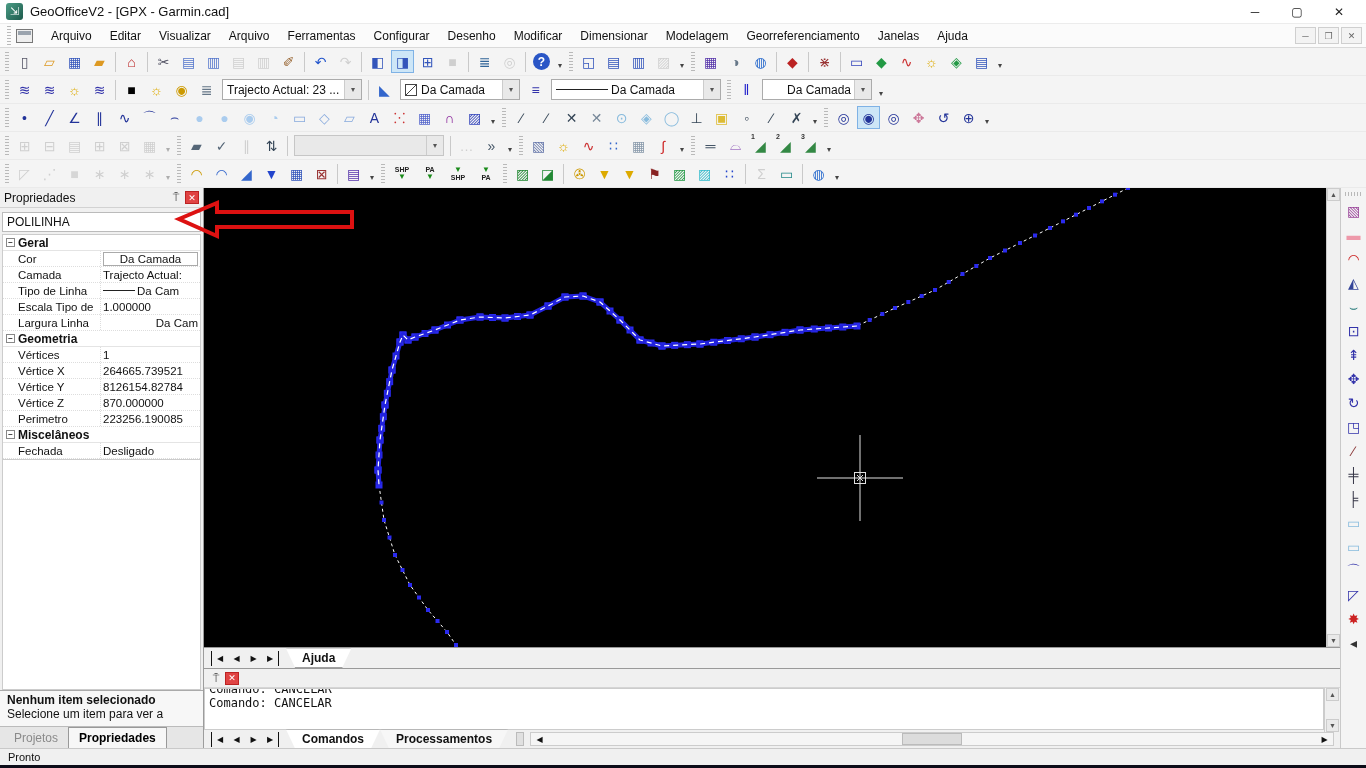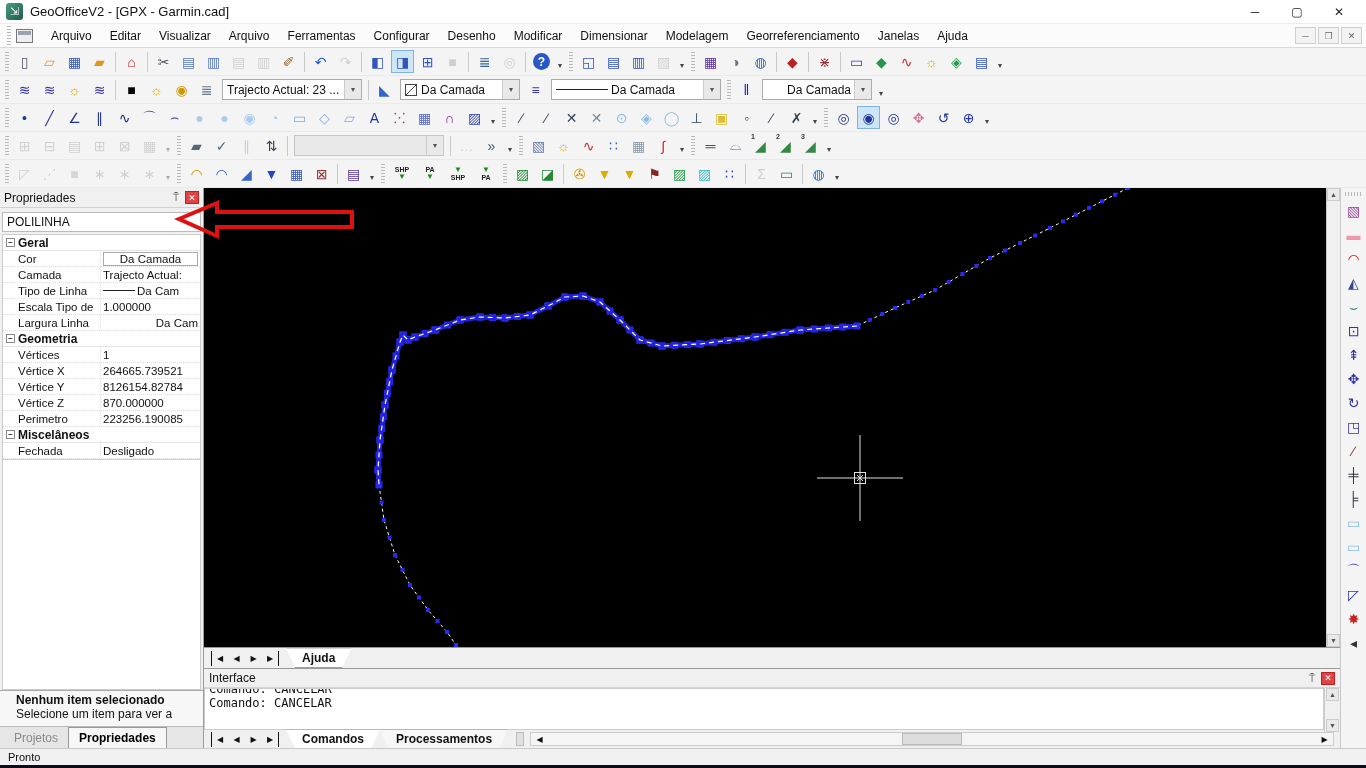--- a/index.html
+++ b/index.html
@@ -51,21 +51,21 @@
 #propgrid{background:#fff;border:1px solid #ccc;margin:0 2px}
 .pgroup{display:flex;align-items:center;height:16px;border-bottom:1px solid #e4e4e4;font-weight:bold}
 .mbox{width:9px;height:9px;border:1px solid #888;font-size:8px;line-height:7px;text-align:center;margin:0 3px;color:#333;background:#fff;flex:0 0 auto}
 .prow{display:flex;height:16px;border-bottom:1px dotted #ddd;font-size:11.5px}
 .plabel{width:98px;padding-left:15px;border-right:1px dotted #ddd;white-space:nowrap;overflow:hidden;display:flex;align-items:center}
 .pvalue{flex:1;padding:0 2px;display:flex;align-items:center;white-space:nowrap;overflow:hidden}
 .pvalue.boxed span{border:1px solid #aaa;flex:1;text-align:center;height:14px;line-height:13px}
 .pvalue.right{justify-content:flex-end}
 .vline{width:32px;height:1px;background:#222;margin-right:2px;flex:0 0 auto}
 .pfill{flex:1;background:#fff;border:1px solid #ccc;border-top:none;margin:0 2px}
-.hintbox{height:36px;border-top:1px solid #aaa;background:#f7f7f7;padding:2px 16px;overflow:hidden}
+.hintbox{height:36px;border-top:1px solid #aaa;background:#f7f7f7;padding:2px 7px;overflow:hidden}
 .hint1{font-weight:bold}
 .ptabs{height:22px;display:flex;align-items:flex-end;background:#e6e6e6;border-top:1px solid #bbb;padding-left:4px}
 .ptab{padding:3px 10px;color:#8a8a8a}
 .ptab.active{background:#f7f7f7;border:1px solid #999;border-bottom:none;color:#000;font-weight:bold}
 
 .canvas{position:absolute;left:204px;top:188px;width:1122px;height:459px;background:#000;overflow:hidden}
 .vscroll{position:absolute;left:1326px;top:188px;width:14px;height:459px;background:#f0f0f0;border-left:1px solid #c9c9c9;display:flex;flex-direction:column;justify-content:space-between;align-items:center}
 .sarr{font-size:7px;color:#555;width:13px;height:13px;background:#e9e9e9;border:1px solid #ccc;display:flex;align-items:center;justify-content:center}
 .ctabs{position:absolute;left:204px;top:647px;width:1136px;height:21px;background:#f0f0f0;border-top:1px solid #999;display:flex;align-items:center}
 .navs{display:flex;margin:0 4px}
@@ -920,21 +920,20 @@
     <div class="tbtn">
       <span style="color: rgb(204, 34, 34);">✸</span>
     </div>
     <div class="tbtn">
       <span style="color: rgb(51, 51, 51);">◂</span>
     </div>
   </div>
 
 <div class="interface">
   <div class="ihead">
-    <span class="ptitle">Interface</span>
     <span class="pin">⍑</span>
     <span class="xbtn">✕</span>
   </div>
   <div class="ilog" id="loglines">
       <div class="ln">Comando: CANCELAR</div>
       <div class="ln">Comando: CANCELAR</div>
     </div>
   <div class="ivscroll">
     <span class="sarr">▲</span>
     <span class="sarr">▼</span>

